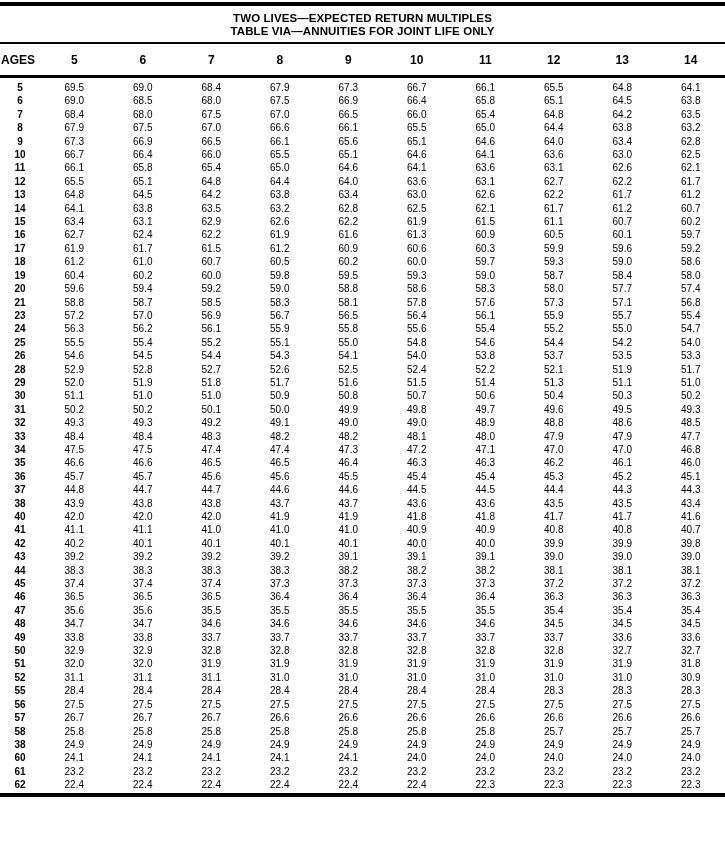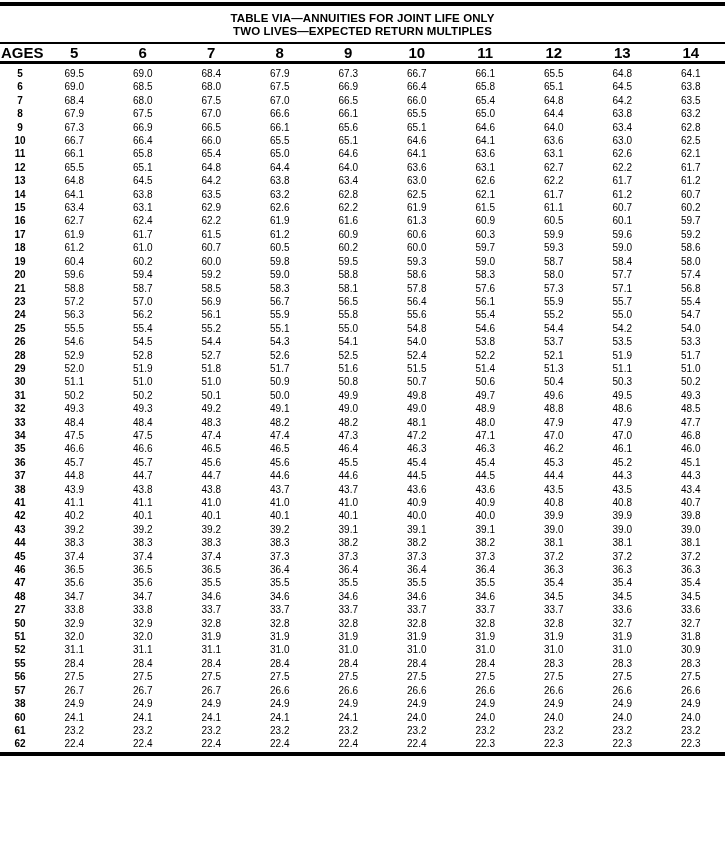--- a/index.html
+++ b/index.html
@@ -25,24 +25,24 @@
   }
   table.ert {
     width: 725px;
     margin-top: 5px;
     border-collapse: collapse;
     table-layout: fixed;
     border-top: 2px solid #000;
   }
   table.ert thead th {
     border-bottom: 3px solid #000;
-    font-size: 15px;
+    font-size: 12px;
     font-weight: bold;
     height: 15px;
-    padding: 0;
+    padding: 8px;
     text-align: center;
     vertical-align: middle;
   }
   table.ert thead th.age-h {
     text-align: left;
     padding-left: 1px;
   }
   table.ert tbody th, table.ert tbody td {
     font-size: 10px;
     height: 13.4px;
@@ -57,22 +57,22 @@
   table.ert tbody tr:first-child th,
   table.ert tbody tr:first-child td { padding-top: 3px; }
 </style>
 </head>
 <body>
 
 <div class="page">
   <div class="top-rule"></div>
 
   <div class="title-block">
+    <div>TWO LIVES—EXPECTED RETURN MULTIPLES</div>
     <div>TABLE VIA—ANNUITIES FOR JOINT LIFE ONLY</div>
-    <div>TWO LIVES—EXPECTED RETURN MULTIPLES</div>
   </div>
 
   <table class="ert">
     <colgroup>
       <col style="width:40px">
       <col>
         <col>
         <col>
         <col>
         <col>
@@ -508,20 +508,33 @@
           <td>43.8</td>
           <td>43.7</td>
           <td>43.7</td>
           <td>43.6</td>
           <td>43.6</td>
           <td>43.5</td>
           <td>43.5</td>
           <td>43.4</td>
         </tr>
         <tr>
+          <th class="age">40</th>
+          <td>42.0</td>
+          <td>42.0</td>
+          <td>42.0</td>
+          <td>41.9</td>
+          <td>41.9</td>
+          <td>41.8</td>
+          <td>41.8</td>
+          <td>41.7</td>
+          <td>41.7</td>
+          <td>41.6</td>
+        </tr>
+        <tr>
           <th class="age">41</th>
           <td>41.1</td>
           <td>41.1</td>
           <td>41.0</td>
           <td>41.0</td>
           <td>41.0</td>
           <td>40.9</td>
           <td>40.9</td>
           <td>40.8</td>
           <td>40.8</td>
@@ -612,21 +625,21 @@
           <td>34.6</td>
           <td>34.6</td>
           <td>34.6</td>
           <td>34.6</td>
           <td>34.6</td>
           <td>34.5</td>
           <td>34.5</td>
           <td>34.5</td>
         </tr>
         <tr>
-          <th class="age">27</th>
+          <th class="age">49</th>
           <td>33.8</td>
           <td>33.8</td>
           <td>33.7</td>
           <td>33.7</td>
           <td>33.7</td>
           <td>33.7</td>
           <td>33.7</td>
           <td>33.7</td>
           <td>33.6</td>
           <td>33.6</td>
@@ -703,20 +716,33 @@
           <td>26.7</td>
           <td>26.6</td>
           <td>26.6</td>
           <td>26.6</td>
           <td>26.6</td>
           <td>26.6</td>
           <td>26.6</td>
           <td>26.6</td>
         </tr>
         <tr>
+          <th class="age">58</th>
+          <td>25.8</td>
+          <td>25.8</td>
+          <td>25.8</td>
+          <td>25.8</td>
+          <td>25.8</td>
+          <td>25.8</td>
+          <td>25.8</td>
+          <td>25.7</td>
+          <td>25.7</td>
+          <td>25.7</td>
+        </tr>
+        <tr>
           <th class="age">38</th>
           <td>24.9</td>
           <td>24.9</td>
           <td>24.9</td>
           <td>24.9</td>
           <td>24.9</td>
           <td>24.9</td>
           <td>24.9</td>
           <td>24.9</td>
           <td>24.9</td>

